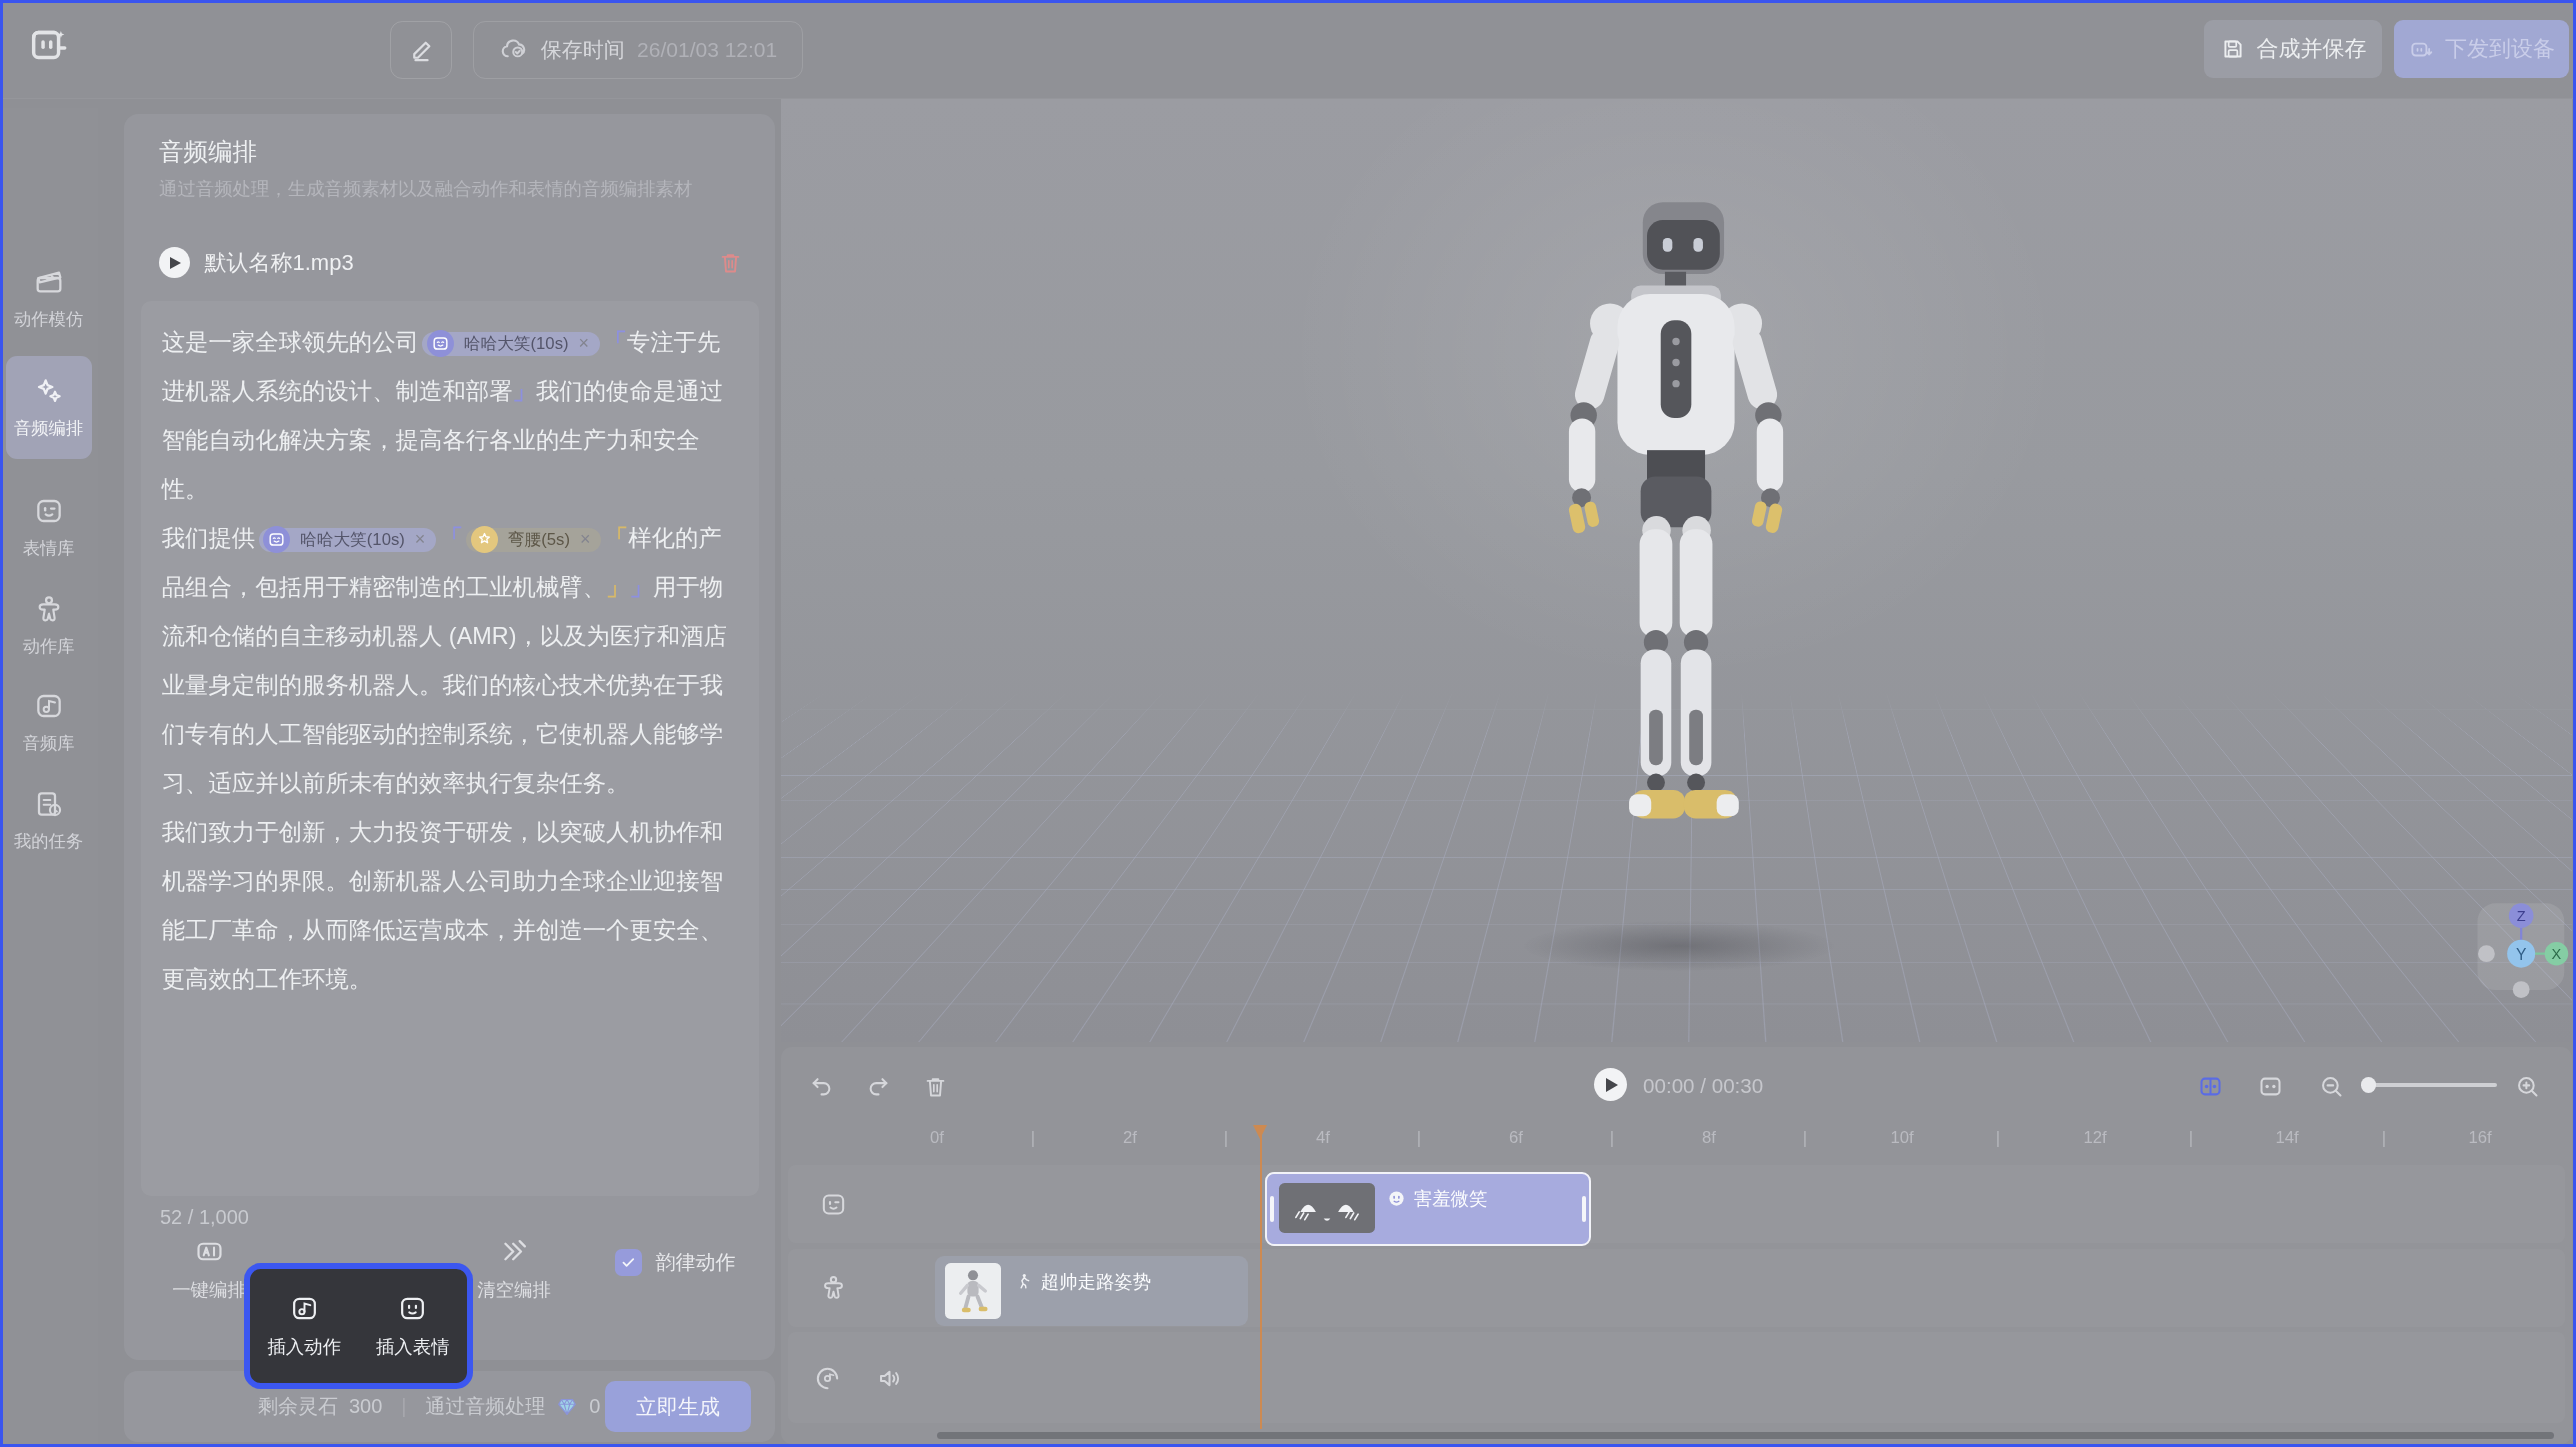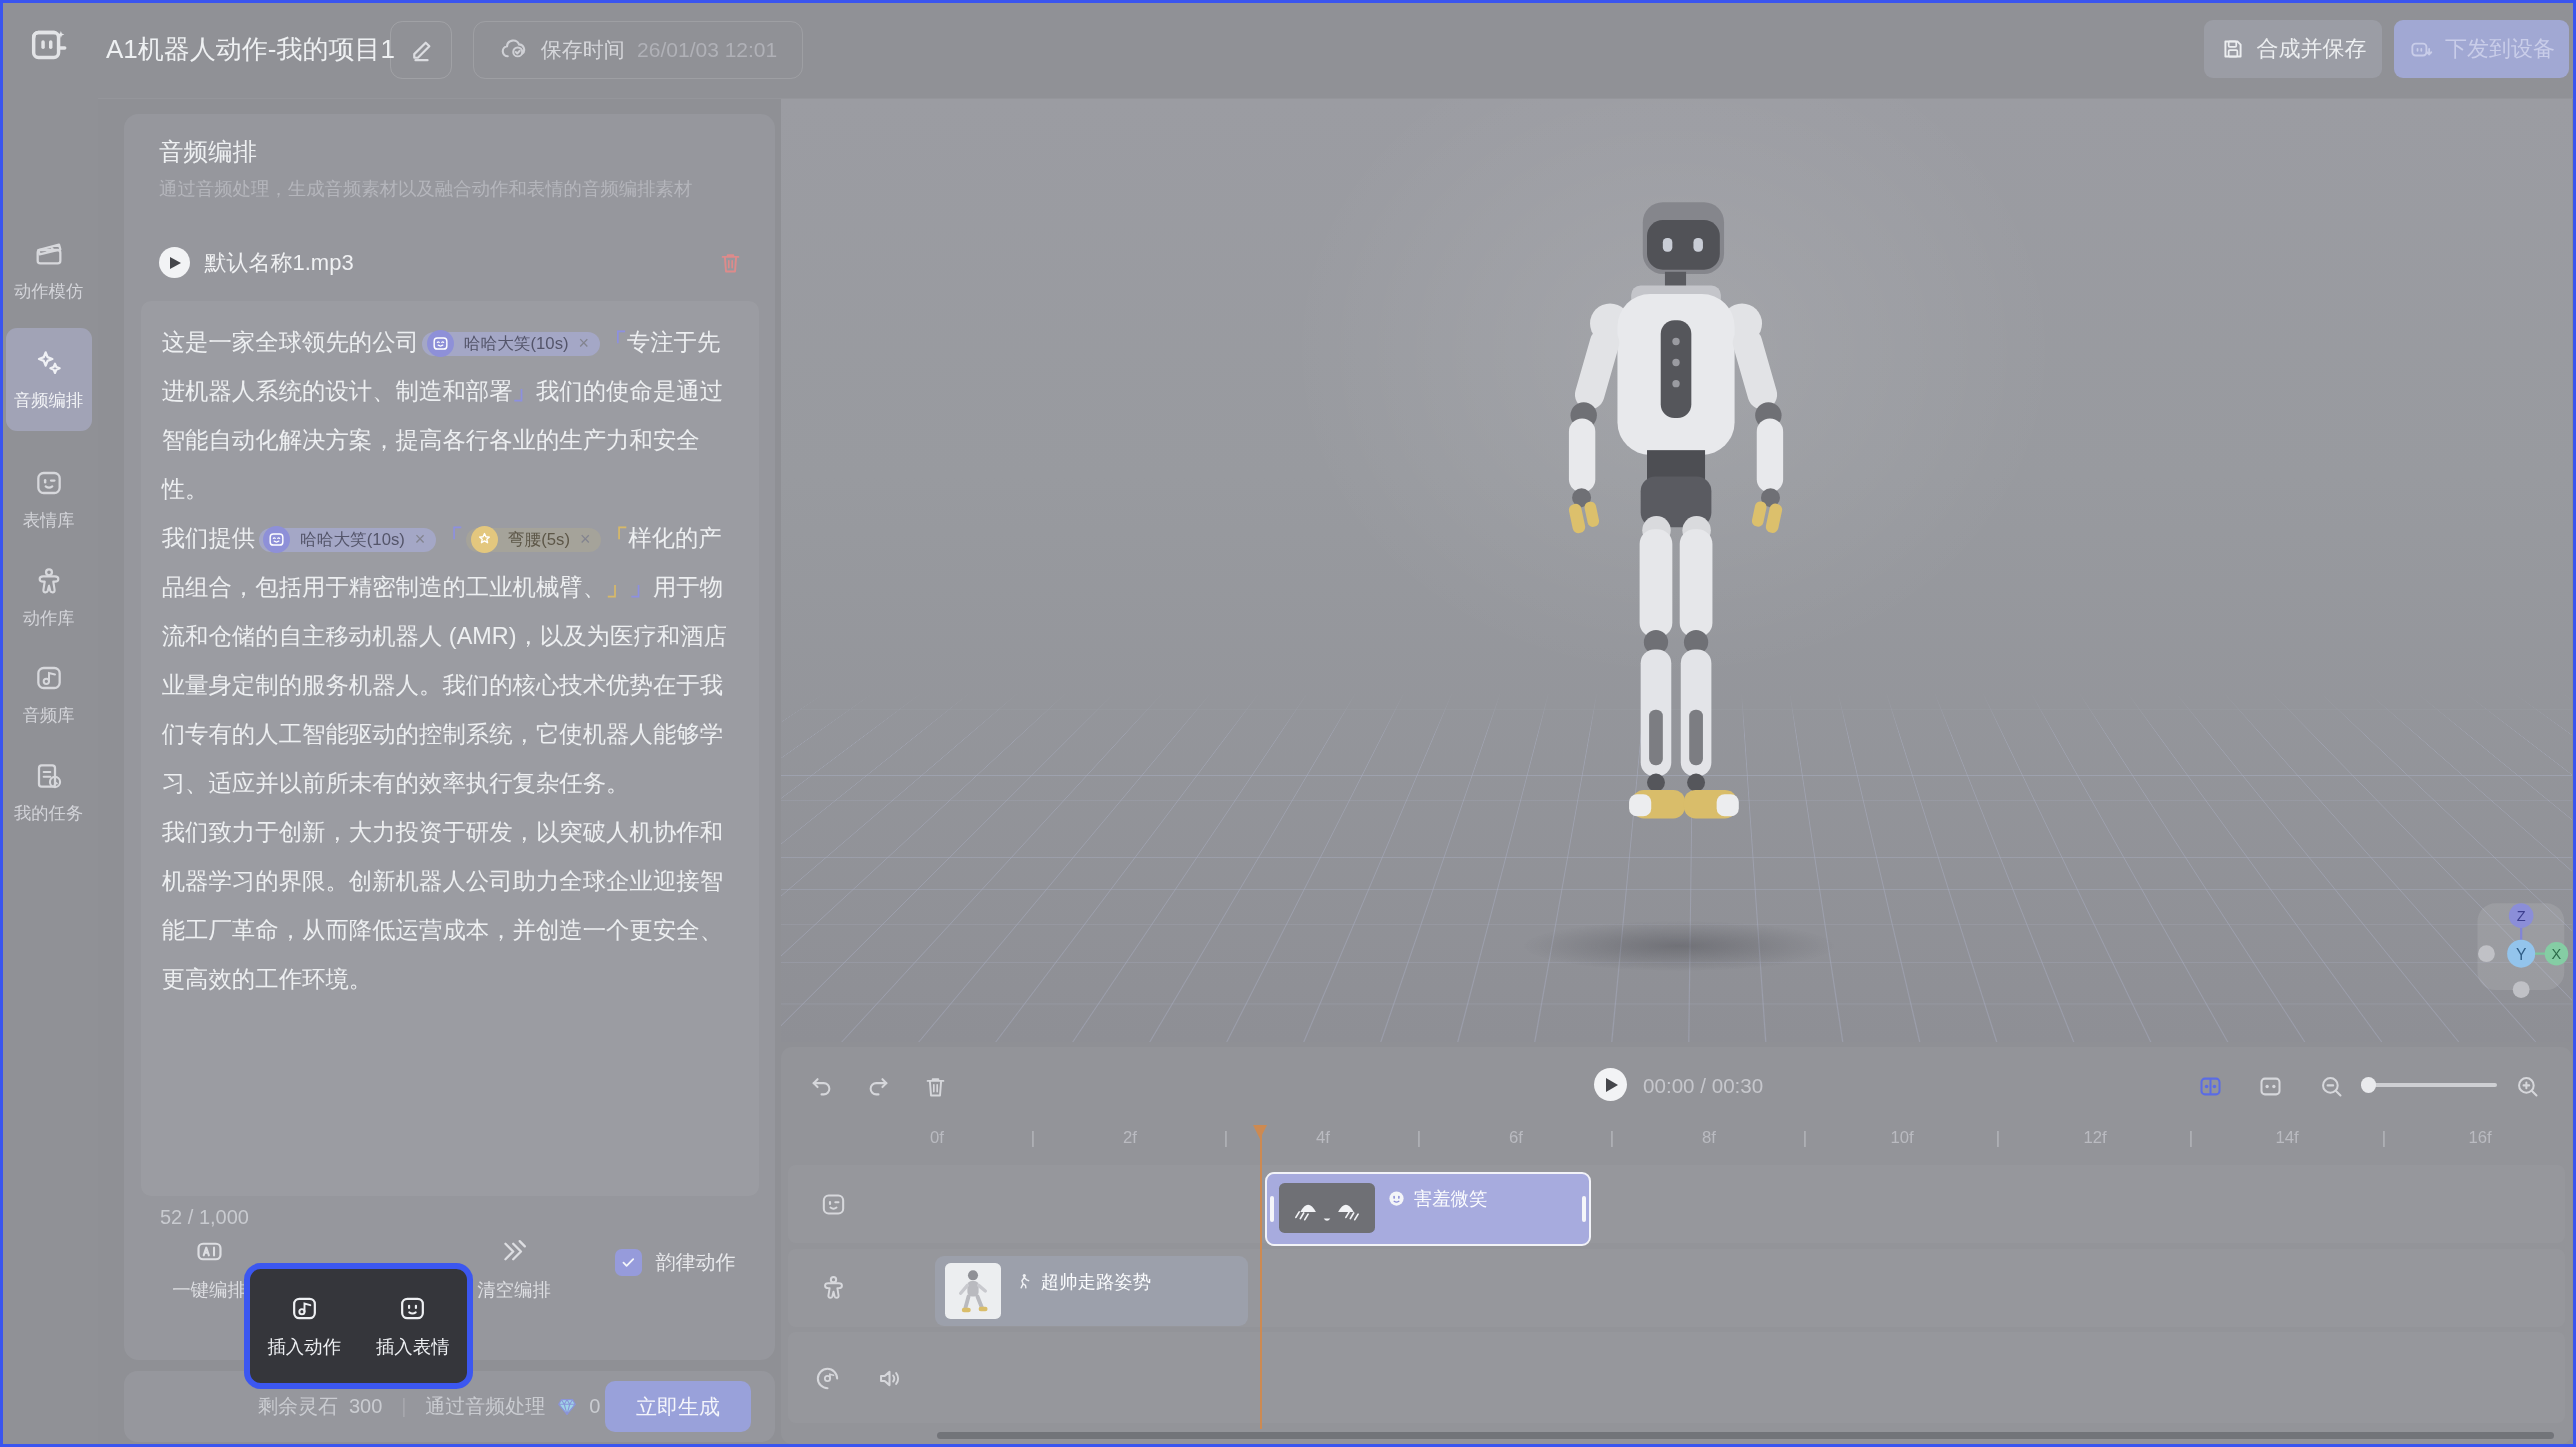--- a/index.html
+++ b/index.html
@@ -18,21 +18,21 @@
   .save-badge{position:absolute;left:473px;top:21px;height:56px;padding:0 24.5px;border-radius:12.3px;
               border:1.1px solid rgba(255,255,255,0.13);display:flex;align-items:center;gap:12.3px;}
   .save-badge .lbl{font-size:21px;color:#d6d7db;}
   .save-badge .tm{font-size:21px;color:#b0b1b7;}
   .tb-btn{position:absolute;top:20px;height:58px;border-radius:9px;display:flex;align-items:center;
           justify-content:center;gap:11px;font-size:22px;}
   .btn-synth{left:2204px;width:178px;background:#9b9da5;color:#eceef0;}
   .btn-deploy{left:2394px;width:175px;background:#a1a8d3;color:#c9cde9;}
 
   
-  .sidebar{position:absolute;left:0;top:80px;width:98px;bottom:0;background:#909196;}
+  .sidebar{position:absolute;left:0;top:108px;width:98px;bottom:0;background:#909196;}
   .side-item{position:absolute;left:5.6px;width:86px;height:103px;border-radius:11px;
              display:flex;flex-direction:column;align-items:center;justify-content:center;gap:9px;}
   .side-item.active{background:#a1a3b6;}
   .side-item .s-lbl{font-size:17.3px;color:#d3d4d9;white-space:nowrap;}
   .side-item.active .s-lbl{color:#f2f3f6;}
   .side-item svg{width:32px;height:32px;}
 
   
   .panel{position:absolute;left:124px;top:114px;width:651px;height:1246px;background:#96979d;border-radius:14.5px;}
   .p-title{position:absolute;left:35px;top:21px;font-size:24.5px;color:#eef0f2;}
@@ -270,21 +270,20 @@
       </symbol>
   </defs>
 </svg>
 
 <div class="screen">
 
   <div class="topbar">
     <svg class="ic logo" viewBox="0 0 24 24">
         <use href="#i-logo"></use>
       </svg>
-    <div class="doc-title">A1机器人动作-我的项目1</div>
     <div class="pencil-btn">
       <svg class="ic" width="29" height="29" viewBox="0 0 24 24">
           <use href="#i-pencil"></use>
         </svg>
     </div>
     <div class="save-badge">
       <svg class="ic" width="30" height="30" viewBox="0 0 24 24">
           <use href="#i-cloudcheck"></use>
         </svg>
       <span class="lbl">保存时间</span>

